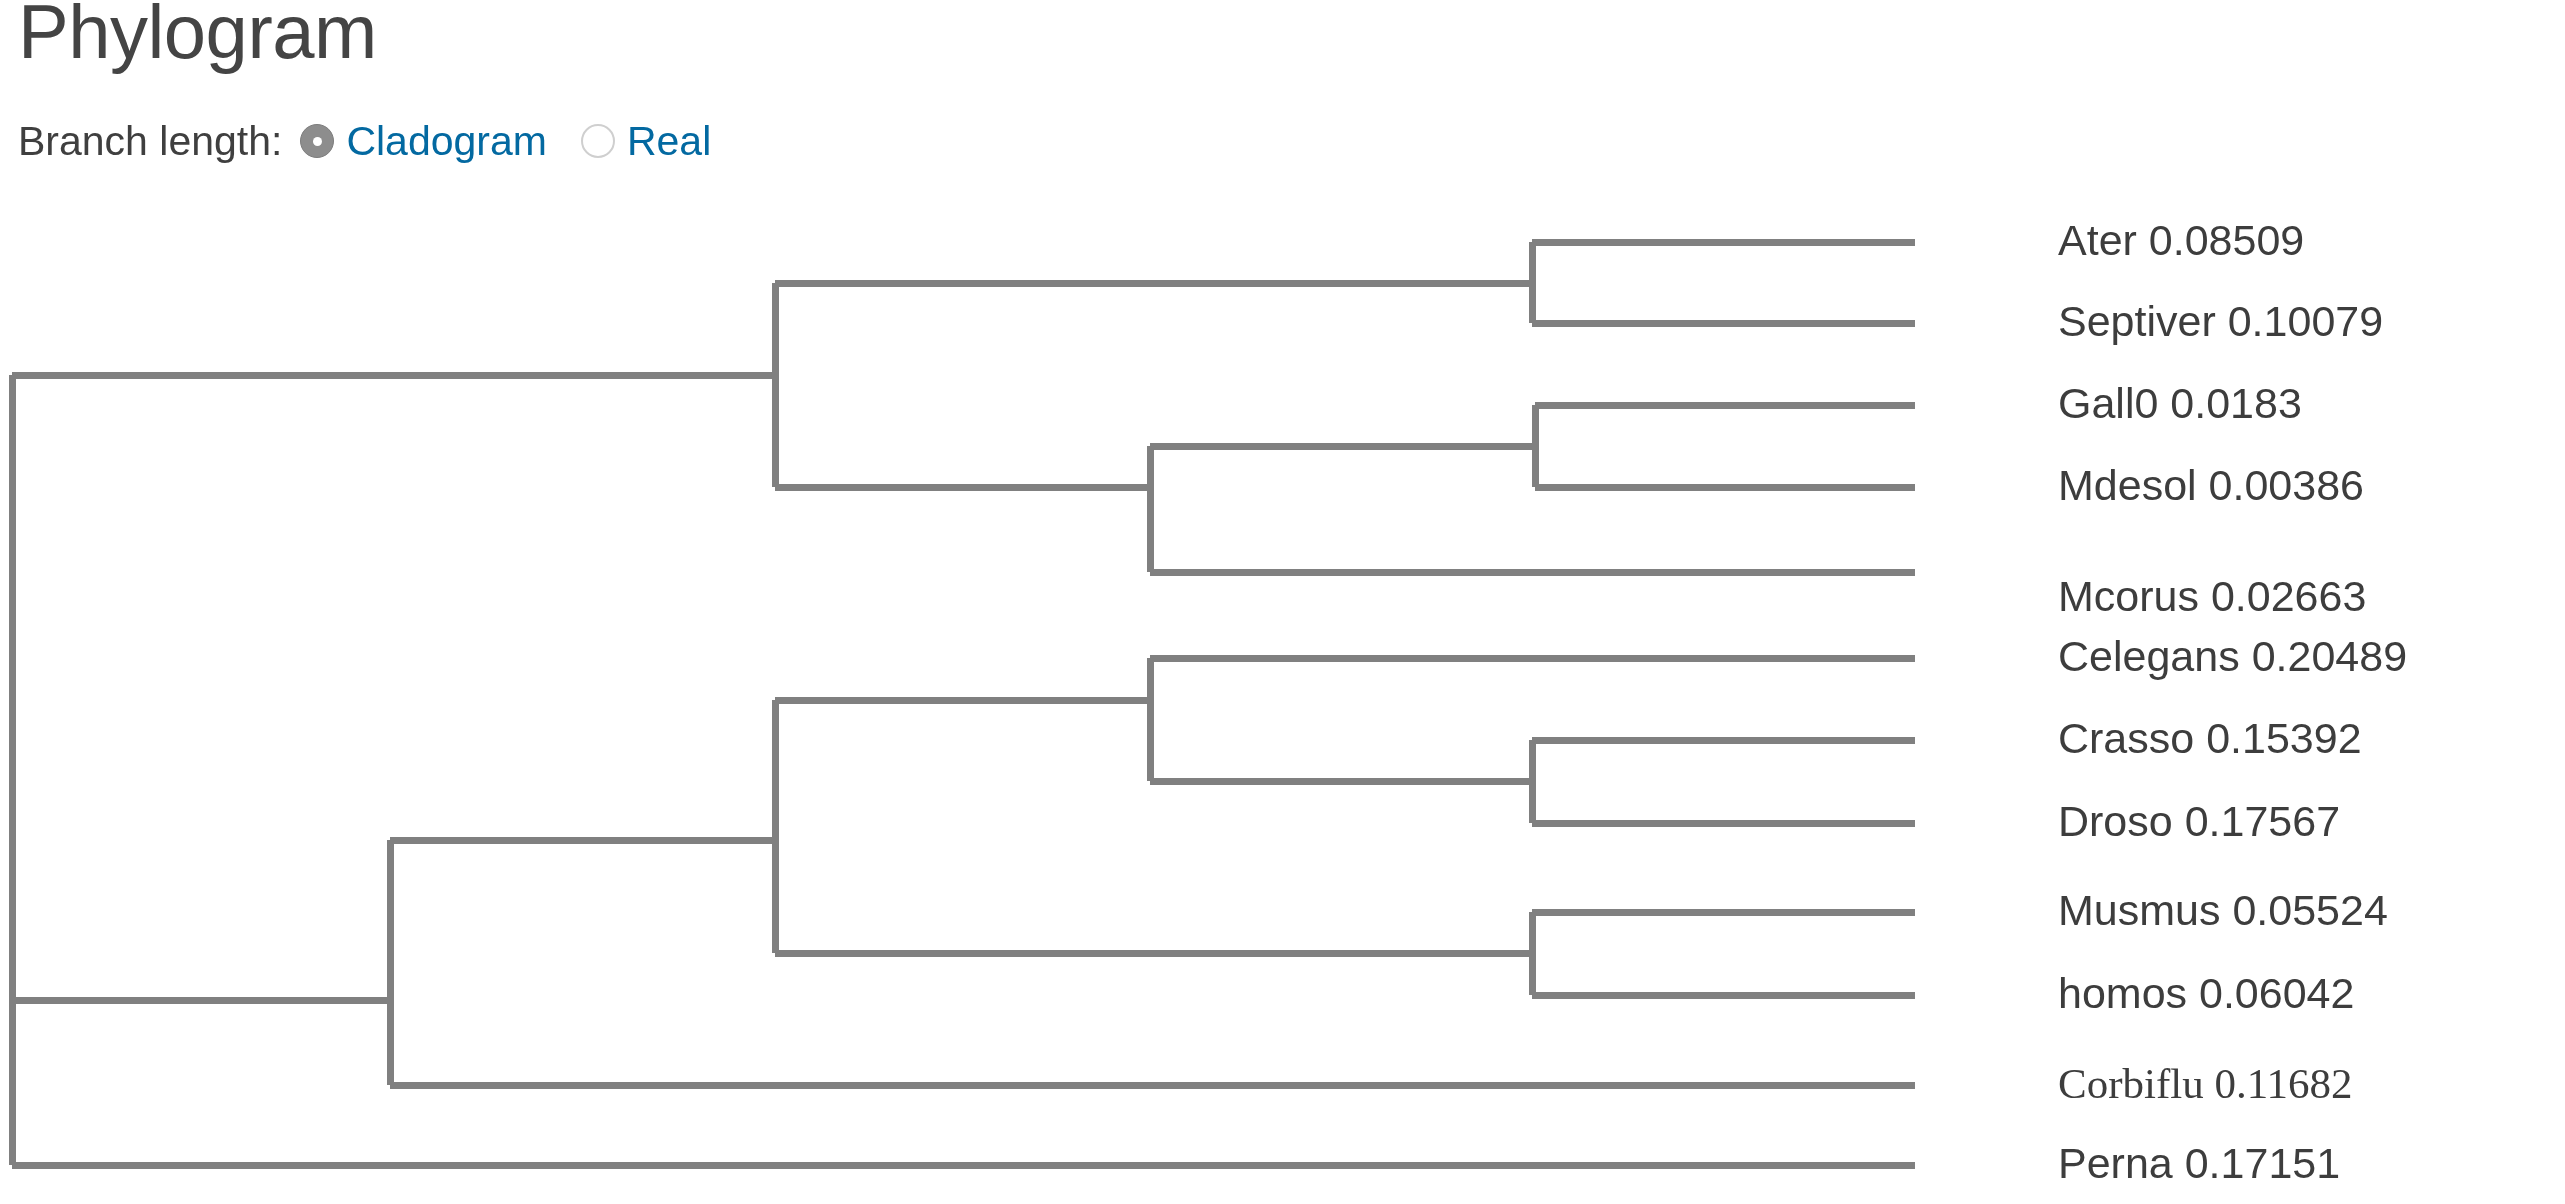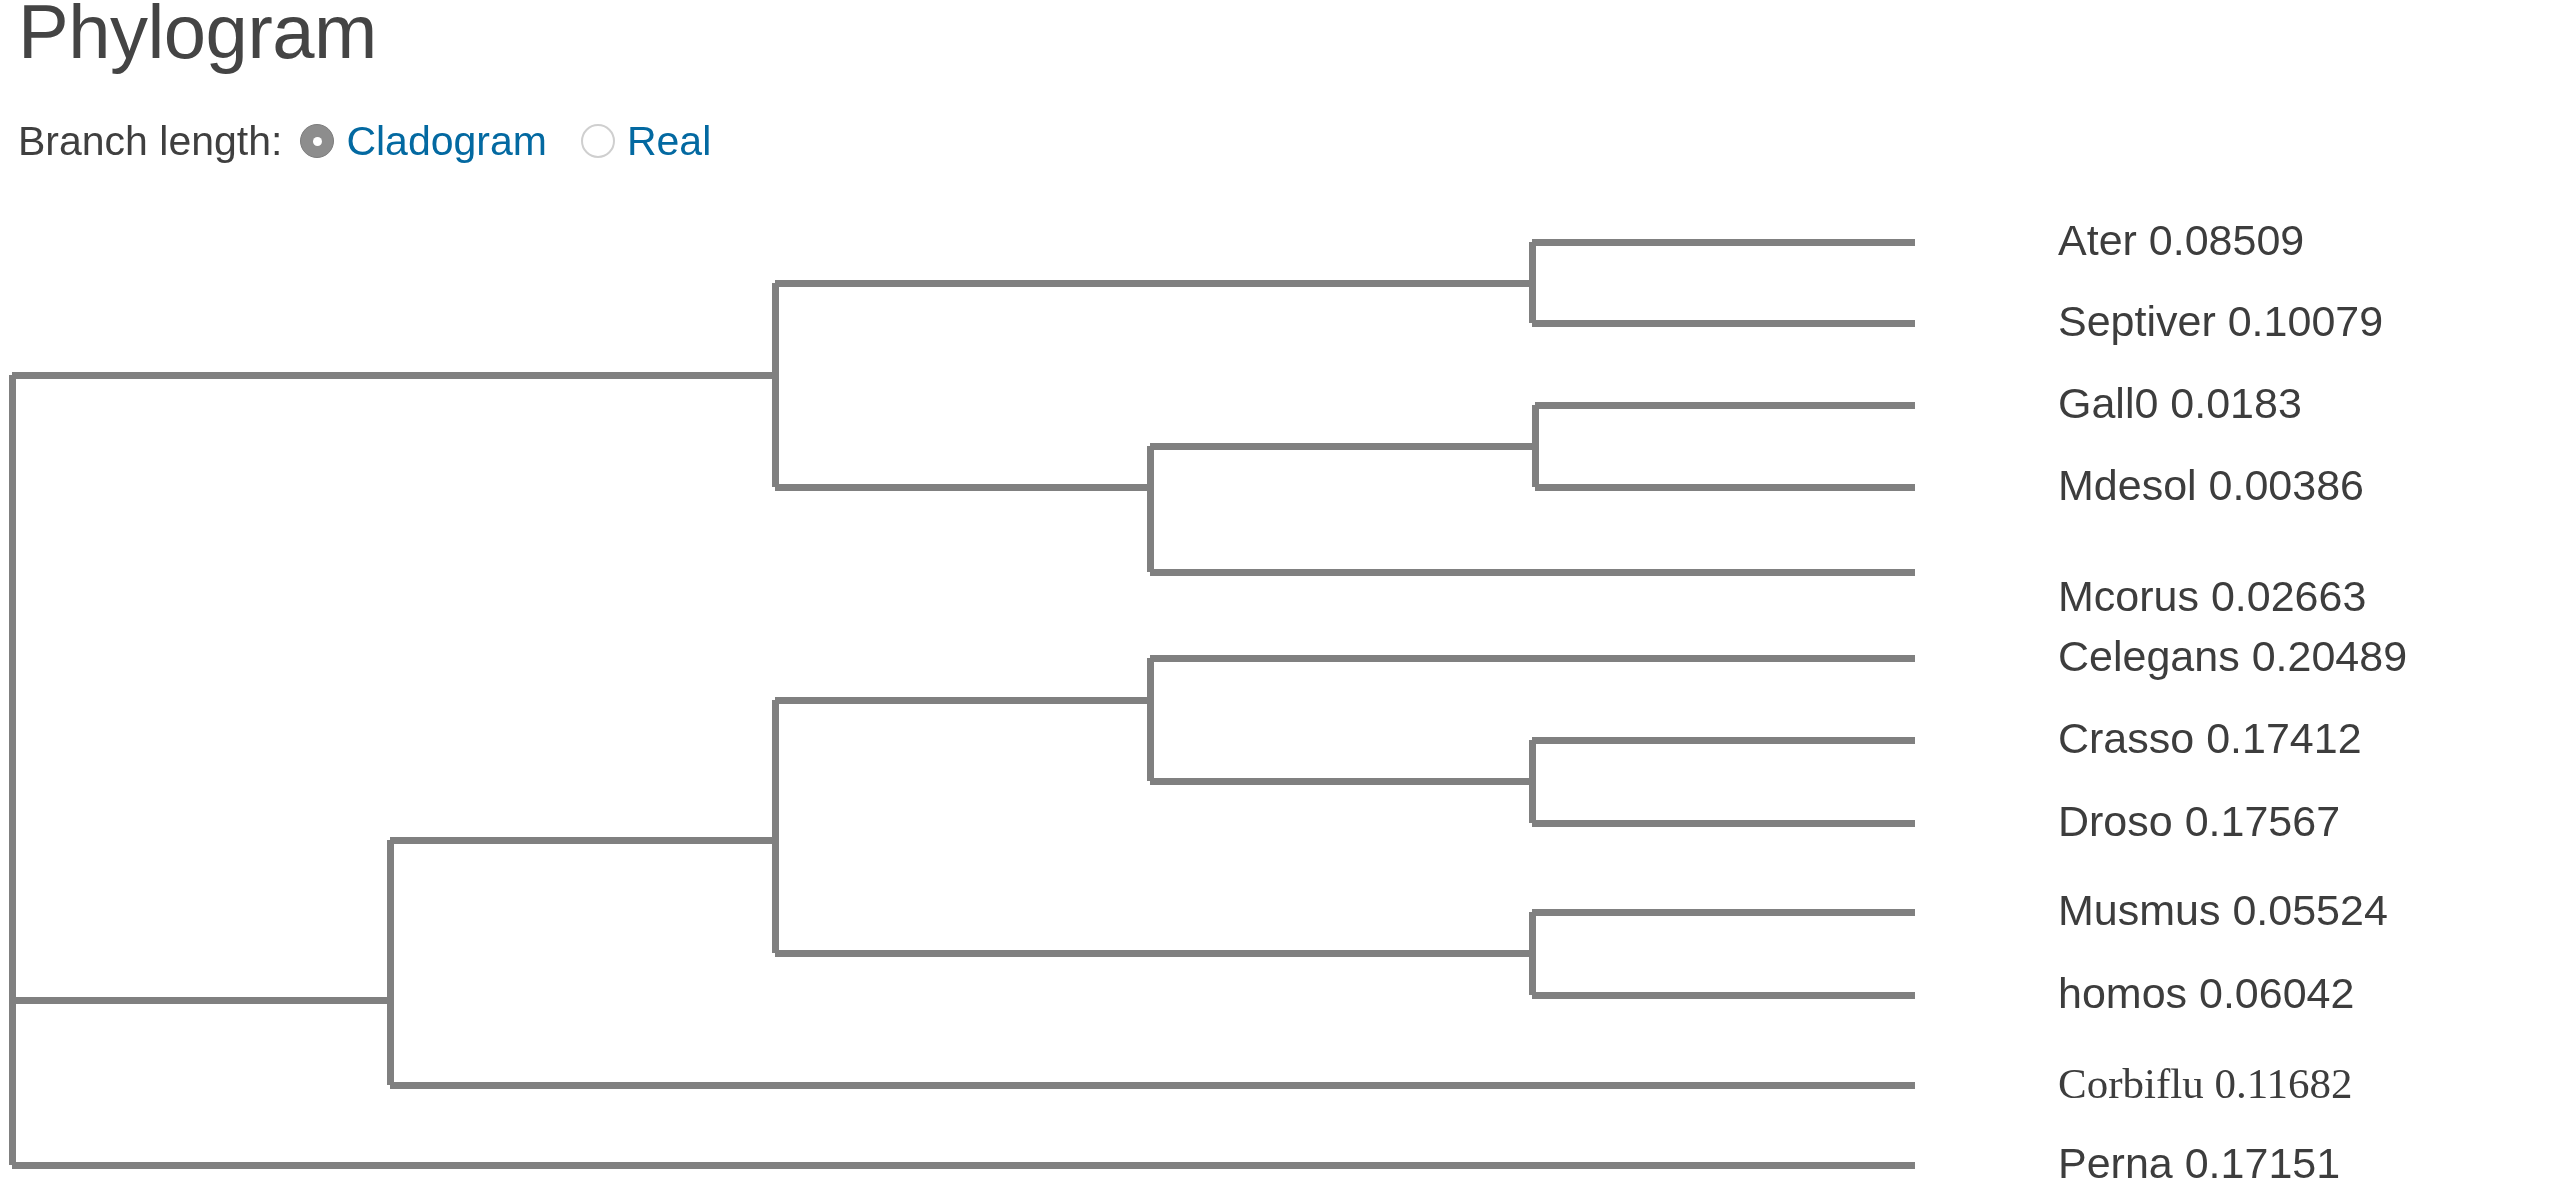--- a/index.html
+++ b/index.html
@@ -175,19 +175,19 @@
   </svg>
 </div>
 
 <div id="leaf-labels">
     <div class="leaf-label" style="top: 219px;">Ater 0.08509</div>
     <div class="leaf-label" style="top: 300px; text-align: center;">Septiver 0.10079</div>
     <div class="leaf-label" style="top: 382px;">Gall0 0.0183</div>
     <div class="leaf-label" style="top: 464px;">Mdesol 0.00386</div>
     <div class="leaf-label" style="top: 549px; margin-top: 26px;">Mcorus 0.02663</div>
     <div class="leaf-label" style="top: 635px;">Celegans 0.20489</div>
-    <div class="leaf-label" style="top: 717px;">Crasso 0.17412</div>
+    <div class="leaf-label" style="top: 717px;">Crasso 0.15392</div>
     <div class="leaf-label" style="top: 800px;">Droso 0.17567</div>
     <div class="leaf-label" style="top: 889px;">Musmus 0.05524</div>
     <div class="leaf-label" style="top: 972px;">homos 0.06042</div>
     <div class="leaf-label" style="top: 1062px; font-family: Liberation Serif, serif;">Corbiflu 0.11682</div>
     <div class="leaf-label" style="top: 1142px;">Perna 0.17151</div>
   </div>
 
 </body></html>

